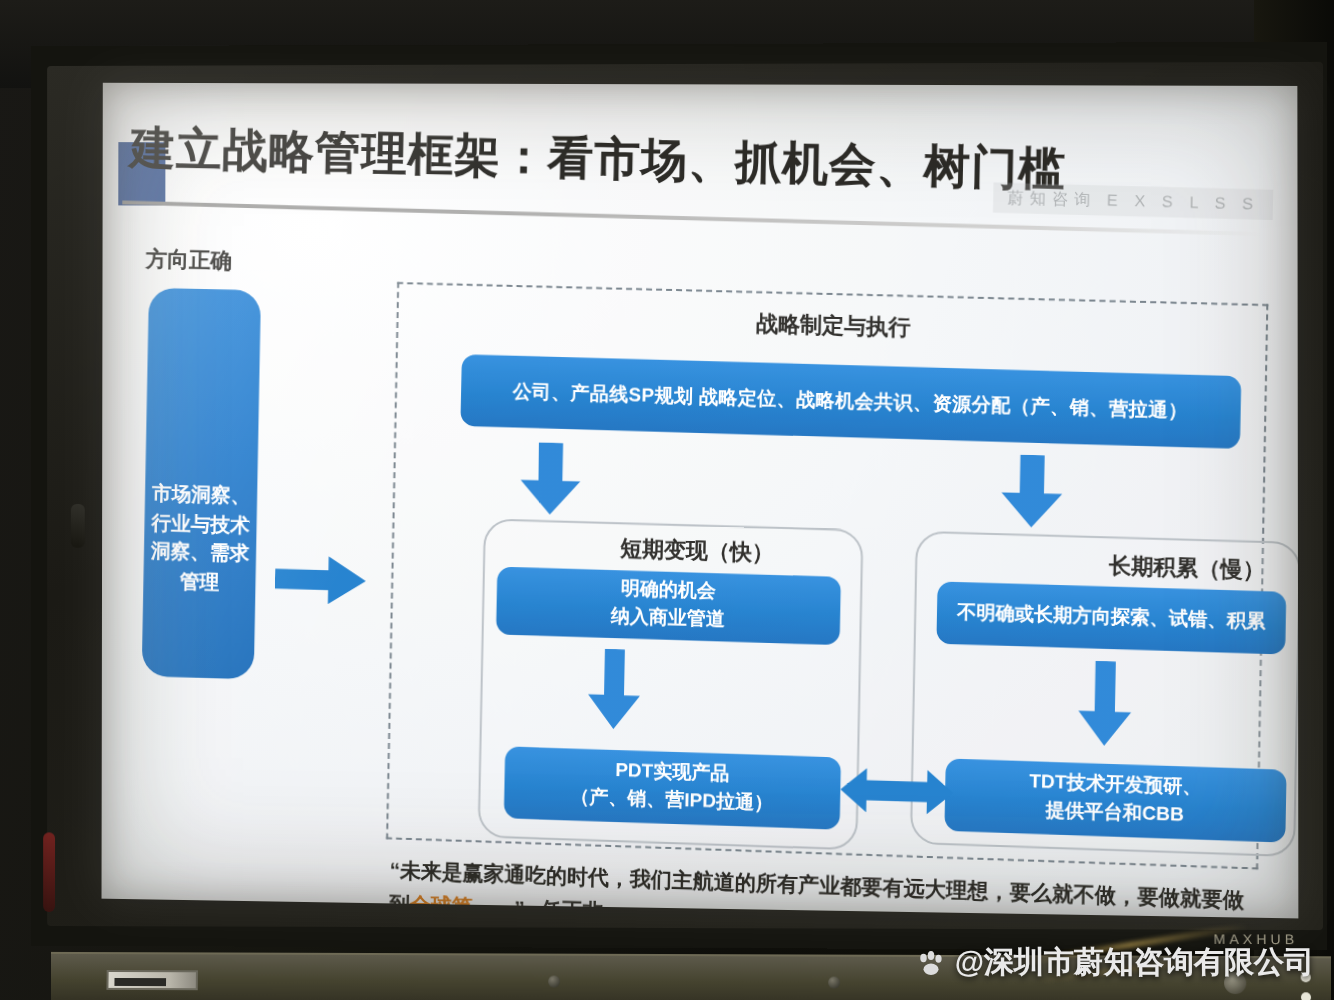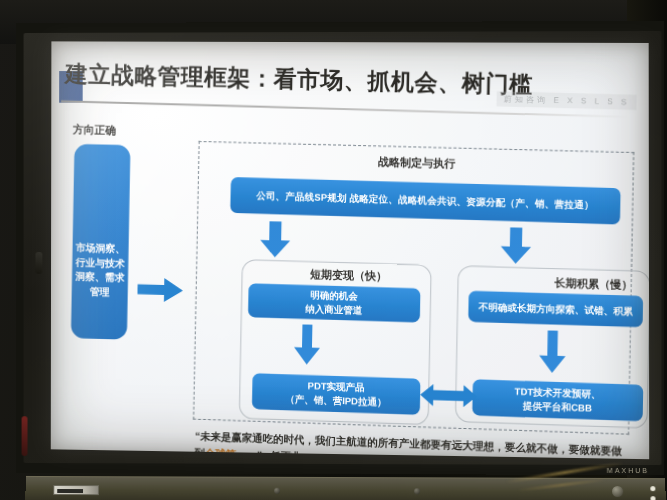--- a/index.html
+++ b/index.html
@@ -419,14 +419,25 @@
       <div class="bar-dot" style="left:390px"></div>
       <div class="bar-knob"></div>
       <div class="bar-led" style="top:7px"></div>
       <div class="bar-led" style="top:17px"></div>
     </div>
   </div>
 
   <div class="streak"></div>
   <div class="streak2"></div>
 
+  <div class="wm-bottom">
+    <span class="wm-paw">
+      <svg width="15" height="15" viewBox="0 0 24 24" fill="#dcdcdc">
+        <ellipse cx="6" cy="8" rx="2.6" ry="3.4"></ellipse>
+        <ellipse cx="12" cy="6" rx="2.6" ry="3.6"></ellipse>
+        <ellipse cx="18" cy="8.5" rx="2.5" ry="3.2"></ellipse>
+        <ellipse cx="12" cy="17" rx="6" ry="4.6"></ellipse>
+      </svg>
+    </span>
+    <span class="wm-at">@深圳市蔚知咨询有限公司</span>
+  </div>
 
 </div>
 
 </body></html>

